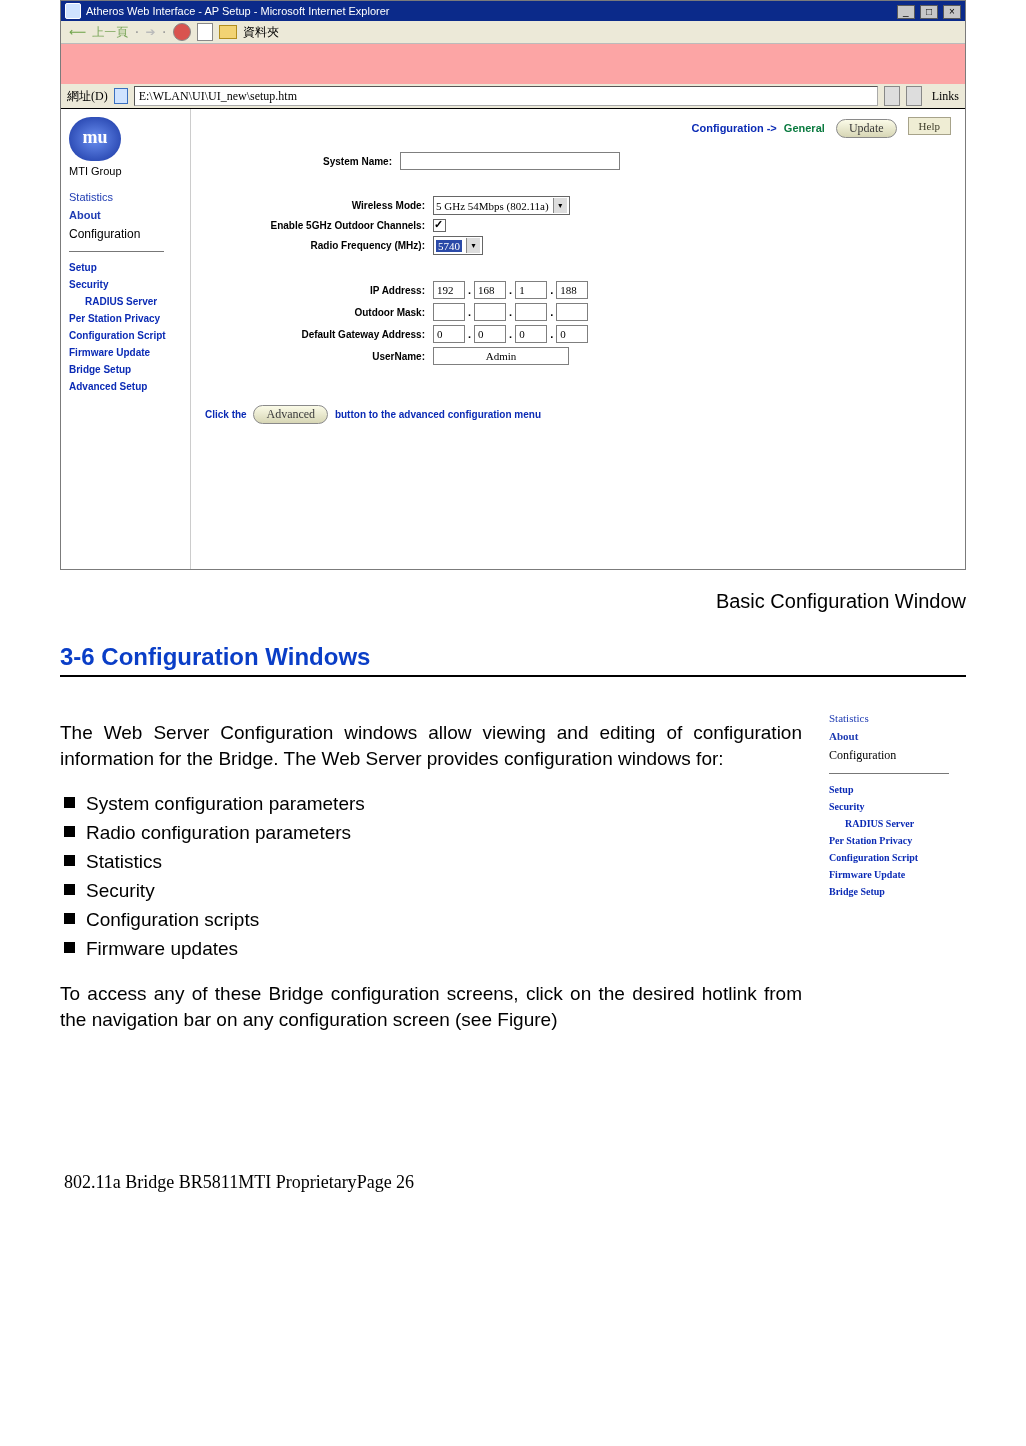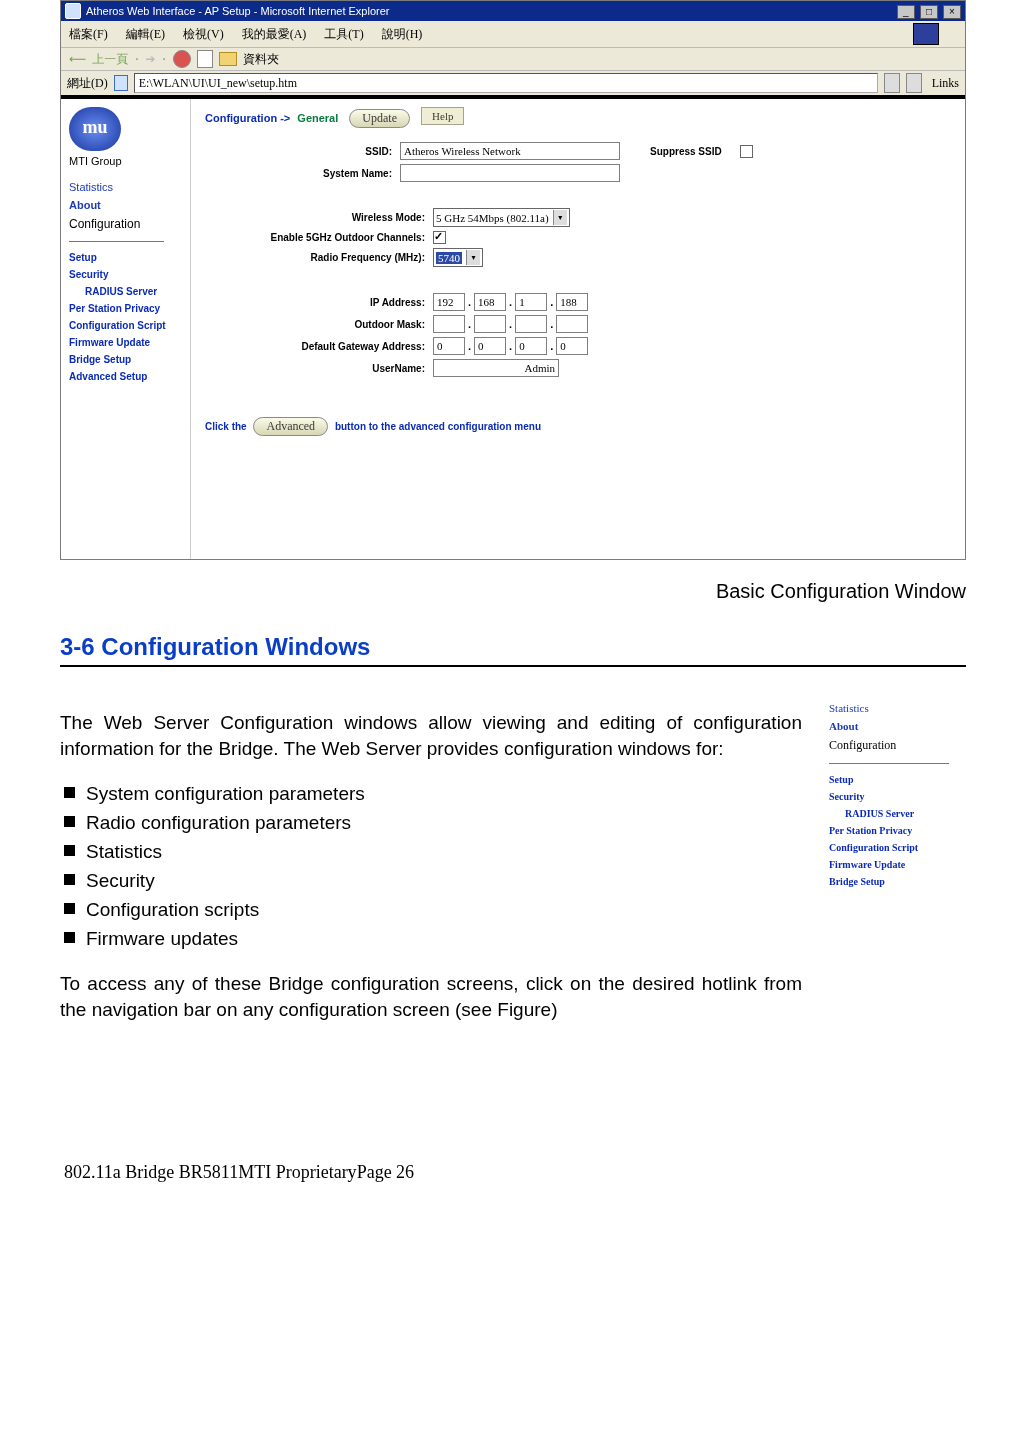--- a/index.html
+++ b/index.html
@@ -35,21 +35,21 @@
   .menu span { font:12px/18px Tahoma;color:#000;margin-right:18px; }
   .menu .ielogo { margin-left:auto;width:26px;height:22px;background:#2d3f9a;border:1px solid #000; }
   .tb { background:#ece9d8;border-bottom:1px solid #bbb;padding:2px 8px;display:flex;align-items:center;gap:6px; }
   .tb .back { color:#7aa55a;font:12px/18px Tahoma; }
   .tb .arrow{ color:#6da349; font-size:12px;}
   .tb .icon { width:18px;height:18px;border-radius:9px;background:#d0d0d0;border:1px solid #888;display:inline-block; }
   .tb .stop { background:#d9534f; }
   .tb .pg { width:16px;height:18px;border:1px solid #888;background:#fff;display:inline-block; }
   .tb .fold { width:18px;height:14px;background:#f2d373;border:1px solid #b28e1e;display:inline-block; }
   .tb .ftxt { font:12px/18px Tahoma; }
-  .addrbar { background:#ece9d8;border-bottom:4px solid #000000;padding:2px 6px;display:flex;align-items:center;gap:6px; }
+  .addrbar { background:#ece9d8;border-bottom:1px solid #000000;padding:2px 6px;display:flex;align-items:center;gap:6px;margin-top:40px; }
   .addrbar .lbl { font:12px/18px Tahoma; }
   .addrbar .pgicon{width:14px;height:16px;border:1px solid #3a6fbf;background:#cfe3ff;display:inline-block;}
   .addrbar .addr { flex:1;height:20px;border:1px inset #aaa;background:#fff;font:12px/18px Tahoma;padding:0 4px;}
   .addrbar .dd{width:16px;height:20px;border:1px solid #888;background:#ddd;}
   .addrbar .links{font:12px/18px Tahoma;margin-left:4px;}
   .statusbar{background:#ece9d8;border-top:1px solid #bbb;height:22px;display:flex;align-items:center;padding:0 6px;font:11px Tahoma;}
   .statusbar .cells{margin-left:auto;display:flex;gap:2px;}
   .statusbar .cell{width:22px;height:16px;border:1px inset #aaa;}
   .statusbar .globe{width:14px;height:14px;border-radius:7px;background:radial-gradient(#8fcff2,#2a74b7);display:inline-block;margin:0 4px 0 8px;}
   .statusbar .pg{width:14px;height:16px;border:1px solid #888;background:#fff;display:inline-block;}
@@ -64,36 +64,36 @@
   .logo::after{content:"mu";position:absolute;color:#fff;font:bold 18px/44px Georgia;left:0;right:0;text-align:center;top:-2px;}
   .grp { color:#000;margin:4px 0 14px 0; }
   .sidebar a { display:block;text-decoration:none;margin:6px 0; }
   .sidebar .lnk1 { color:#1f3cb3;font-size:11px; }
   .sidebar .lnk1b { color:#1f3cb3;font-weight:bold;font-size:11px; }
   .sidebar .sel { color:#000;font-size:12px; }
   .sidebar hr { border:none;border-top:1px solid #777;margin:10px 0; width:95px;}
   .sidebar .sub { color:#0b2bb5;font-weight:bold;font-size:10px;margin:6px 0; }
   .sidebar .sub.ind { margin-left:16px; }
   .main { flex:1;padding:8px 14px;font:11px Verdana,sans-serif;color:#000; position:relative;}
-  .cfgline { margin-bottom:14px; }
+  .cfgline { margin-bottom:14px;text-align:right; }
   .cfgline .cfg { color:#0b2bb5;font-weight:bold; }
   .cfgline .ar { color:#0b2bb5;font-weight:bold; }
   .cfgline .gen { color:#0a7a3f;font-weight:bold;margin-left:4px; }
   .btn {
     display:inline-block;padding:1px 12px;border:1px solid #8a8a8a;border-radius:12px;
     background:linear-gradient(#fbfbe8,#d7d6b5);font:12px Tahoma;color:#3a3a3a;margin-left:8px;
   }
   .helpbtn{
     display:inline-block;padding:2px 10px;border:1px solid #a7a38a;background:#efedd4;font:11px Tahoma;color:#3f3e2b;margin-left:8px;vertical-align:2px;
   }
   .frow { display:flex;align-items:center;margin:4px 0; }
   .flab { width:195px;text-align:right;font-weight:bold;font-size:10px;padding-right:8px; }
   .flab2 { width:228px;text-align:right;font-weight:bold;font-size:10px;padding-right:8px; }
   .tin { height:18px;border:1px solid #7f7f7f;background:#fff;font:11px Tahoma;padding:0 3px; }
-  .w220{width:220px;} .w32{width:32px;} .w120{width:126px;text-align:right;}
+  .w220{width:220px;} .w32{width:32px;} .w120{width:136px;text-align:center;}
   .supp { margin-left:30px;font-weight:bold;font-size:10px; }
   .cb { width:13px;height:13px;border:1px solid #666;background:#fff;display:inline-block;vertical-align:middle;position:relative; }
   .cb.checked::after{content:"✓";position:absolute;font:bold 11px/11px Arial;left:0;top:-1px;color:#000;}
   .sel2 { height:19px;border:1px solid #666;background:#fff;font:11px Tahoma;padding:0 2px;display:inline-flex;align-items:center; }
   .sel2 .dd { width:14px;height:15px;background:#ddd;border-left:1px solid #888;margin-left:4px;display:inline-flex;align-items:center;justify-content:center;font-size:8px; }
   .selhl { background:#2b4aa8;color:#fff;padding:0 2px; }
   .dot { padding:0 3px;font-weight:bold; }
   .advline { margin-top:40px;font-weight:bold;font-size:10px;color:#0b2bb5; }
   .advline .btn { margin:0 4px; color:#3a3a3a;}
 
@@ -125,29 +125,20 @@
   <div class="browser-shot">
     <div class="titlebar">
       <span class="ie"></span>
       <span class="t">Atheros Web Interface - AP Setup - Microsoft Internet Explorer</span>
       <span class="winbtns">
         <span>_</span>
         <span>□</span>
         <span>×</span>
       </span>
     </div>
-    <div class="menu">
-      <span>檔案(F)</span>
-      <span>編輯(E)</span>
-      <span>檢視(V)</span>
-      <span>我的最愛(A)</span>
-      <span>工具(T)</span>
-      <span>說明(H)</span>
-      <span class="ielogo"></span>
-    </div>
     <div class="tb">
       <span class="arrow">⟵</span>
       <span class="back">上一頁</span>
       <span style="color:#999">·</span>
       <span class="arrow" style="color:#bbb">➔</span>
       <span style="color:#999">·</span>
       <span class="icon stop"></span>
       <span class="pg"></span>
       <span class="fold"></span>
       <span class="ftxt">資料夾</span>
@@ -182,27 +173,20 @@
       <div class="main">
         <div class="cfgline">
           <span class="cfg">Configuration</span>
           <span class="ar">-&gt;</span>
           <span class="gen">General</span>
           <span class="btn">Update</span>
           <span class="helpbtn">Help</span>
         </div>
 
         <div class="frow">
-          <span class="flab">SSID:</span>
-          <input class="tin w220" value="Atheros Wireless Network" style="">
-          <span class="supp">Suppress SSID</span>
-          <span style="width:18px"></span>
-          <span class="cb"></span>
-        </div>
-        <div class="frow">
           <span class="flab">System Name:</span>
           <input class="tin w220" value="" style="">
         </div>
 
         <div style="height:18px"></div>
         <div class="frow">
           <span class="flab2">Wireless Mode:</span>
           <span class="sel2">
             <span>5 GHz 54Mbps (802.11a)</span>
               <span class="dd">▾</span>

